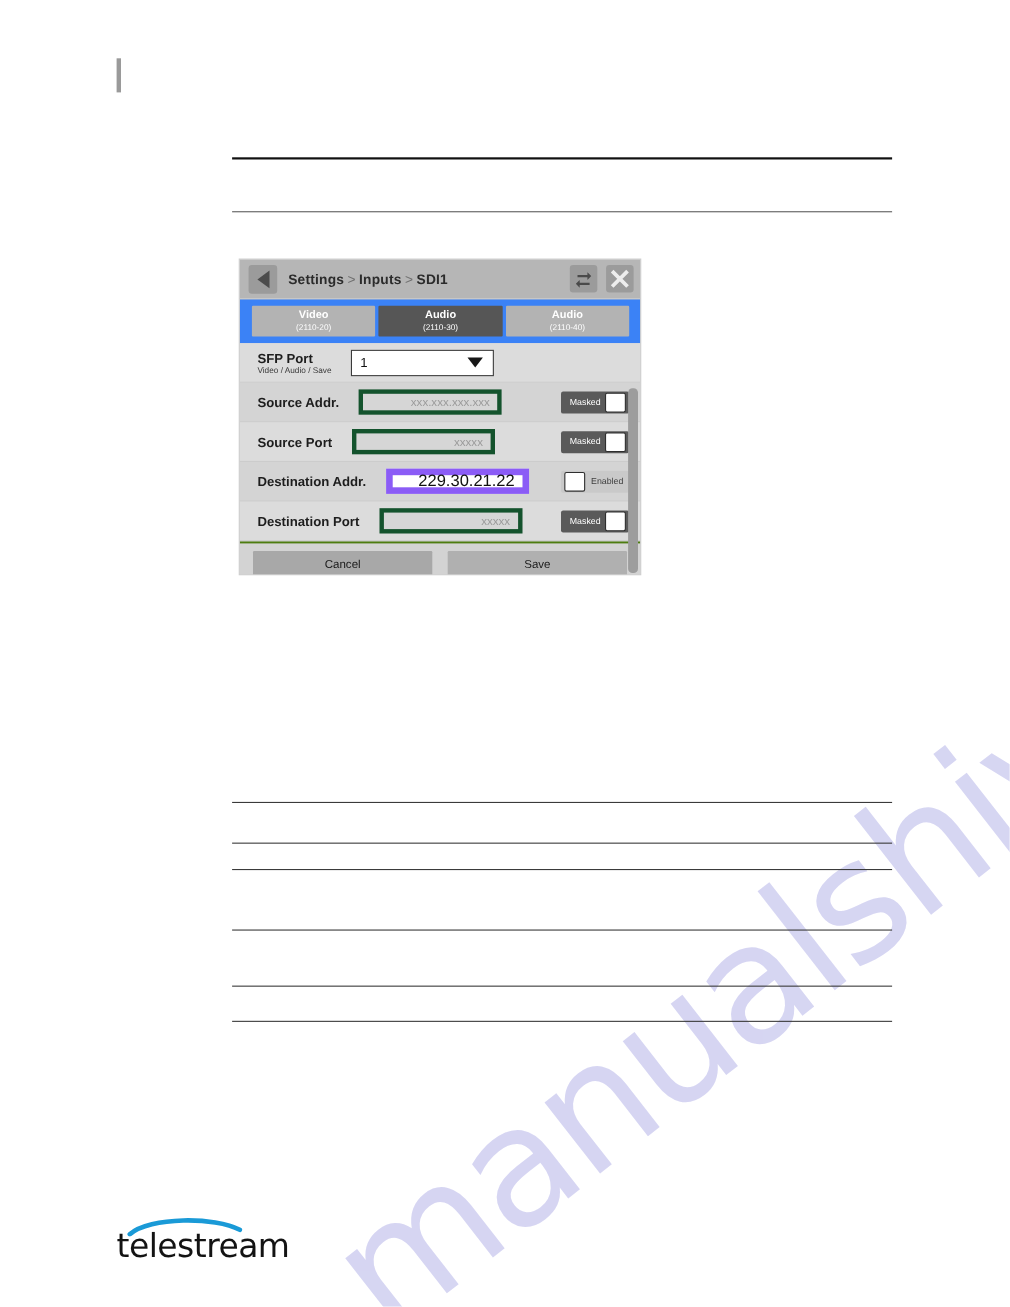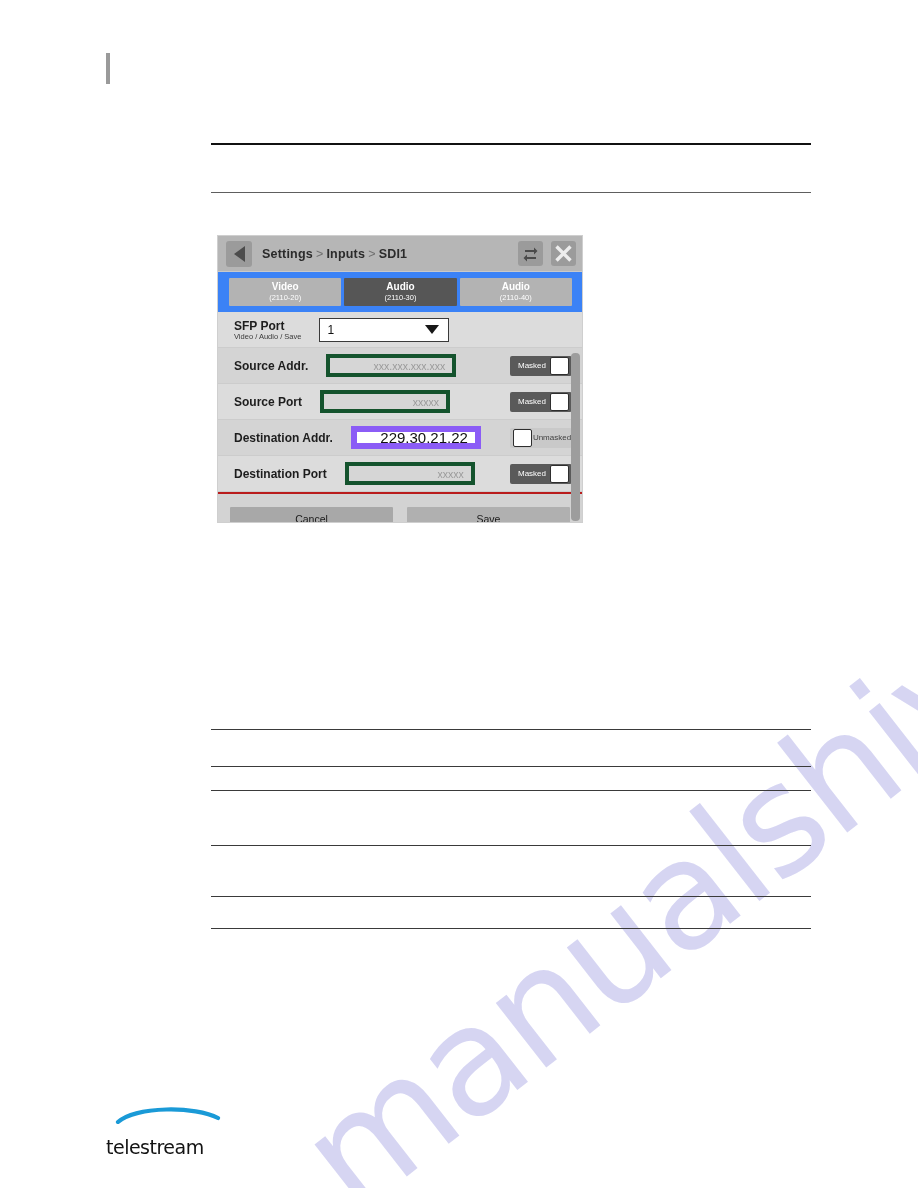--- a/index.html
+++ b/index.html
@@ -272,24 +272,24 @@
     width: 9px;
     height: 168px;
     background: #9d9d9d;
     border-radius: 4px;
   }
 
   .footer-bar {
     height: 37px;
     background: #d3d3d3;
     display: flex;
-    align-items: flex-end;
+    align-items: center;
     padding: 0 12px;
     gap: 14px;
-    border-top: 2px solid #b91c1c;
+    border-top: 2px solid #4d7c0f;
   }
   .btn {
     flex: 1;
     height: 24px;
     background: #a8a8a8;
     color: #1a1a1a;
     font-size: 10.5px;
     display: flex;
     align-items: center;
     justify-content: center;
@@ -303,24 +303,23 @@
     left: 106px;
     top: 1104px;
     width: 125px;
     height: 42px;
   }
   .logo-text {
     position: absolute;
     left: 0;
     top: 12px;
     font-family: "DejaVu Sans", sans-serif;
-    font-size: 19px;
+    font-size: 30px;
     color: #131313;
     letter-spacing: -0.5px;
-    margin-top: 20px;
   }
 </style>
 </head>
 <body>
 
 <div class="page">
 
   <div class="watermark">
     <span class="wm1">manualshive.com</span>
   </div>
@@ -417,21 +416,21 @@
     </div>
 
     <div class="row alt">
       <div class="row-label">Destination Addr.</div>
       <div class="field-col">
         <div class="fld active">
           <span>229.30.21.22</span>
         </div>
       </div>
       <div class="toggle off">
-        <span class="tg-label">Unmasked</span>
+        <span class="tg-label">Enabled</span>
         <span class="knob"></span>
       </div>
     </div>
 
     <div class="row">
       <div class="row-label">Destination Port</div>
       <div class="field-col">
         <div class="fld">
           <span>xxxxx</span>
         </div>

